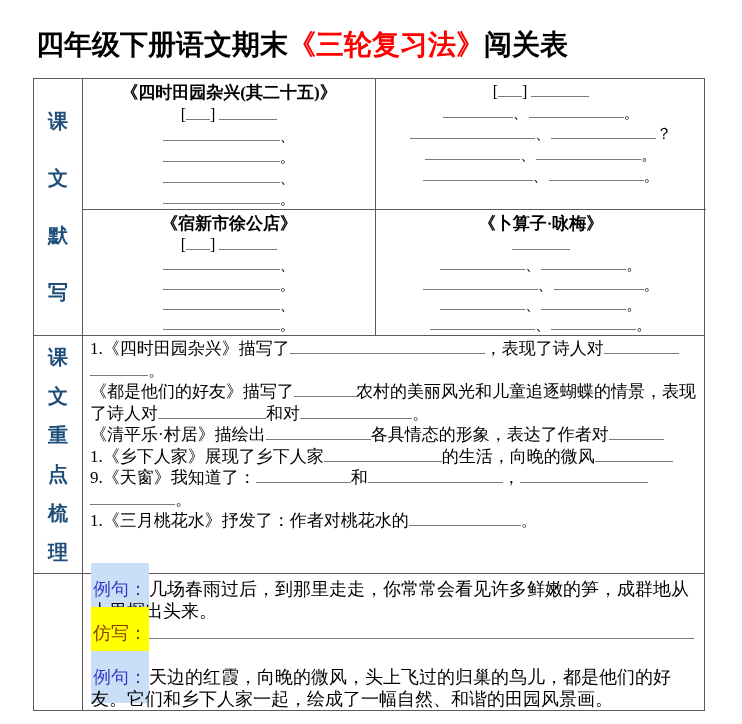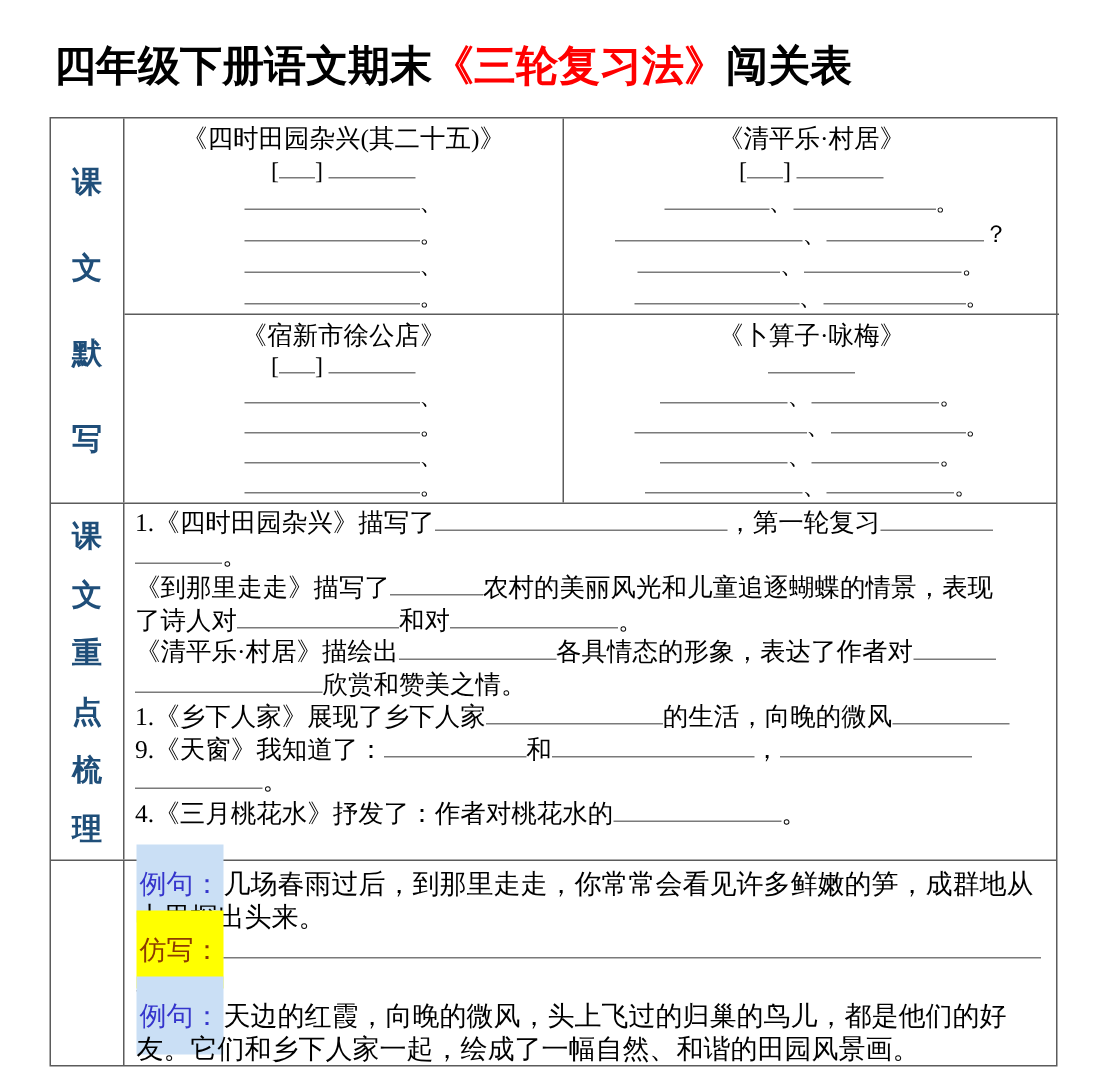--- a/index.html
+++ b/index.html
@@ -15,21 +15,21 @@
   .hdr{height:31px;line-height:31px;border-bottom:1px solid var(--border);
        color:var(--red);font-weight:bold;font-size:22px;text-align:center;letter-spacing:2px;}
   .dict{display:grid;grid-template-columns:49px 293px 330px;grid-template-rows:131px 125px;
         border-bottom:1px solid var(--border);}
   .vlab{grid-row:1/3;grid-column:1;border-right:1px solid var(--border);
         display:flex;flex-direction:column;align-items:center;justify-content:center;
         gap:30px;color:var(--blue);font-weight:bold;font-size:20px;}
   .pcell{text-align:center;overflow:hidden;padding-top:2px;}
   .pcell.c0,.pcell.c2{border-right:1px solid var(--border);}
   .pcell.c0,.pcell.c1{border-bottom:1px solid var(--border);}
-  .ptitle{font-weight:normal;font-size:17px;height:23px;line-height:23px;}
+  .ptitle{font-weight:bold;font-size:17px;height:23px;line-height:23px;}
   .pline{height:21px;line-height:21px;font-size:16px;}
   .r2 .pline{height:20px;line-height:20px;}
   .bl{display:inline-block;height:14px;border-bottom:1px solid var(--blank);}
   .summ{display:grid;grid-template-columns:49px 623px;height:238px;border-bottom:1px solid var(--border);}
   .vlab2{border-right:1px solid var(--border);display:flex;flex-direction:column;align-items:center;
          justify-content:center;gap:12px;color:var(--blue);font-weight:bold;font-size:20px;}
   .scontent{padding:2px 7px 0 7px;font-size:17px;overflow:hidden;}
   .sline{height:21.5px;line-height:21.5px;white-space:nowrap;overflow:hidden;}
   .ex{display:grid;grid-template-columns:49px 623px;min-height:118px;}
   .vlab3{border-right:1px solid var(--border);}
@@ -55,21 +55,20 @@
 
   <div class="pcell c0 r1">
         <div class="ptitle">《四时田园杂兴(其二十五)》</div>
         <div class="pline"><span class="txt">[</span><span class="bl" style="width: 24px;"></span><span class="txt">]</span><span class="txt">&nbsp;</span><span class="bl" style="width: 58px;"></span></div>
         <div class="pline"><span class="bl" style="width: 117px;"></span><span class="txt">、</span></div>
         <div class="pline"><span class="bl" style="width: 117px;"></span><span class="txt">。</span></div>
         <div class="pline"><span class="bl" style="width: 117px;"></span><span class="txt">、</span></div>
         <div class="pline"><span class="bl" style="width: 117px;"></span><span class="txt">。</span></div>
       </div>
       <div class="pcell c1 r1">
-        <div class="ptitle">《清平乐·村居》</div>
         <div class="pline"><span class="txt">[</span><span class="bl" style="width: 24px;"></span><span class="txt">]</span><span class="txt">&nbsp;</span><span class="bl" style="width: 58px;"></span></div>
         <div class="pline"><span class="bl" style="width: 70px;"></span><span class="txt">、</span><span class="bl" style="width: 95px;"></span><span class="txt">。</span></div>
         <div class="pline"><span class="bl" style="width: 125px;"></span><span class="txt">、</span><span class="bl" style="width: 105px;"></span><span class="txt">？</span></div>
         <div class="pline"><span class="bl" style="width: 95px;"></span><span class="txt">、</span><span class="bl" style="width: 105px;"></span><span class="txt">。</span></div>
         <div class="pline"><span class="bl" style="width: 110px;"></span><span class="txt">、</span><span class="bl" style="width: 95px;"></span><span class="txt">。</span></div>
       </div>
       <div class="pcell c2 r2">
         <div class="ptitle">《宿新市徐公店》</div>
         <div class="pline"><span class="txt">[</span><span class="bl" style="width: 24px;"></span><span class="txt">]</span><span class="txt">&nbsp;</span><span class="bl" style="width: 58px;"></span></div>
         <div class="pline"><span class="bl" style="width: 117px;"></span><span class="txt">、</span></div>
@@ -90,30 +89,29 @@
   <div class="summ">
     <div class="vlab2" id="summLabel">
         <span>课</span>
         <span>文</span>
         <span>重</span>
         <span>点</span>
         <span>梳</span>
         <span>理</span>
       </div>
     <div class="scontent" id="summContent">
-        <div class="sline"><span class="txt">1.《四时田园杂兴》描写了</span><span class="bl" style="width: 195px;"></span><span class="txt">，第一轮复习</span><span class="bl" style="width: 75px;"></span></div>
+        <div class="sline"><span class="txt">1.《四时田园杂兴》描写了</span><span class="bl" style="width: 195px;"></span><span class="txt">，表现了诗人对</span><span class="bl" style="width: 75px;"></span></div>
         <div class="sline"><span class="bl" style="width: 58px;"></span><span class="txt">。</span></div>
-        <div class="sline"><span class="txt">《到那里走走》描写了</span><span class="bl" style="width: 62px;"></span><span class="txt">农村的美丽风光和儿童追逐蝴蝶的情景，表现</span></div>
+        <div class="sline"><span class="txt">《都是他们的好友》描写了</span><span class="bl" style="width: 62px;"></span><span class="txt">农村的美丽风光和儿童追逐蝴蝶的情景，表现</span></div>
         <div class="sline"><span class="txt">了诗人对</span><span class="bl" style="width: 108px;"></span><span class="txt">和对</span><span class="bl" style="width: 112px;"></span><span class="txt">。</span></div>
         <div class="sline"><span class="txt">《清平乐·村居》描绘出</span><span class="bl" style="width: 105px;"></span><span class="txt">各具情态的形象，表达了作者对</span><span class="bl" style="width: 55px;"></span></div>
-        <div class="sline"><span class="bl" style="width: 125px;"></span><span class="txt">欣赏和赞美之情。</span></div>
         <div class="sline"><span class="txt">1.《乡下人家》展现了乡下人家</span><span class="bl" style="width: 118px;"></span><span class="txt">的生活，向晚的微风</span><span class="bl" style="width: 78px;"></span></div>
         <div class="sline"><span class="txt">9.《天窗》我知道了：</span><span class="bl" style="width: 95px;"></span><span class="txt">和</span><span class="bl" style="width: 135px;"></span><span class="txt">，</span><span class="bl" style="width: 128px;"></span></div>
         <div class="sline"><span class="bl" style="width: 85px;"></span><span class="txt">。</span></div>
-        <div class="sline"><span class="txt">4.《三月桃花水》抒发了：作者对桃花水的</span><span class="bl" style="width: 112px;"></span><span class="txt">。</span></div>
+        <div class="sline"><span class="txt">1.《三月桃花水》抒发了：作者对桃花水的</span><span class="bl" style="width: 112px;"></span><span class="txt">。</span></div>
       </div>
   </div>
 
   <div class="ex">
     <div class="vlab3"></div>
     <div class="excontent" id="exContent">
         <div class="blk"><span class="lbl example">例句：</span><span class="txt">几场春雨过后，到那里走走，你常常会看见许多鲜嫩的笋，成群地从土里探出头来。</span></div>
         <div class="blk"><span class="lbl mimic">仿写：</span><span class="bl" style="width: 545px;"></span><div><span class="bl" style="width: 40px;"></span></div></div>
         <div class="blk"><span class="lbl example">例句：</span><span class="txt">天边的红霞，向晚的微风，头上飞过的归巢的鸟儿，都是他们的好友。它们和乡下人家一起，绘成了一幅自然、和谐的田园风景画。</span></div>
       </div>

